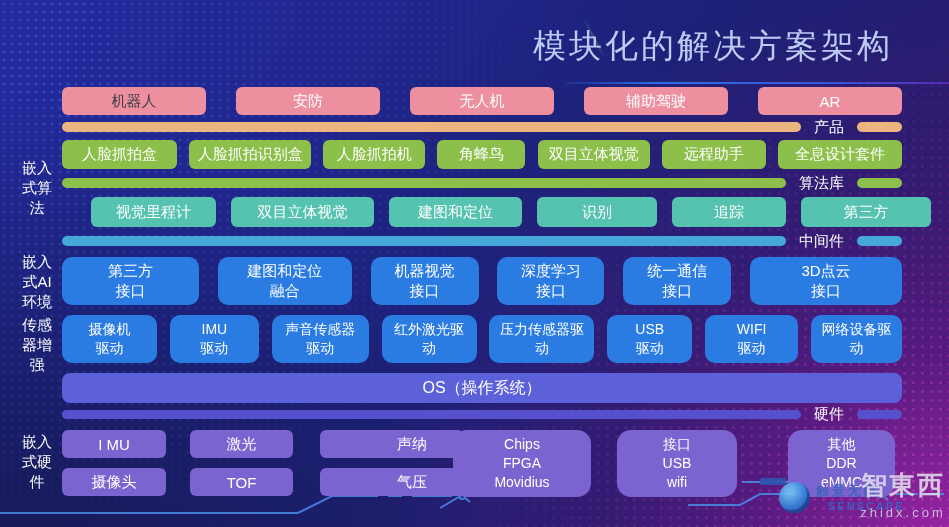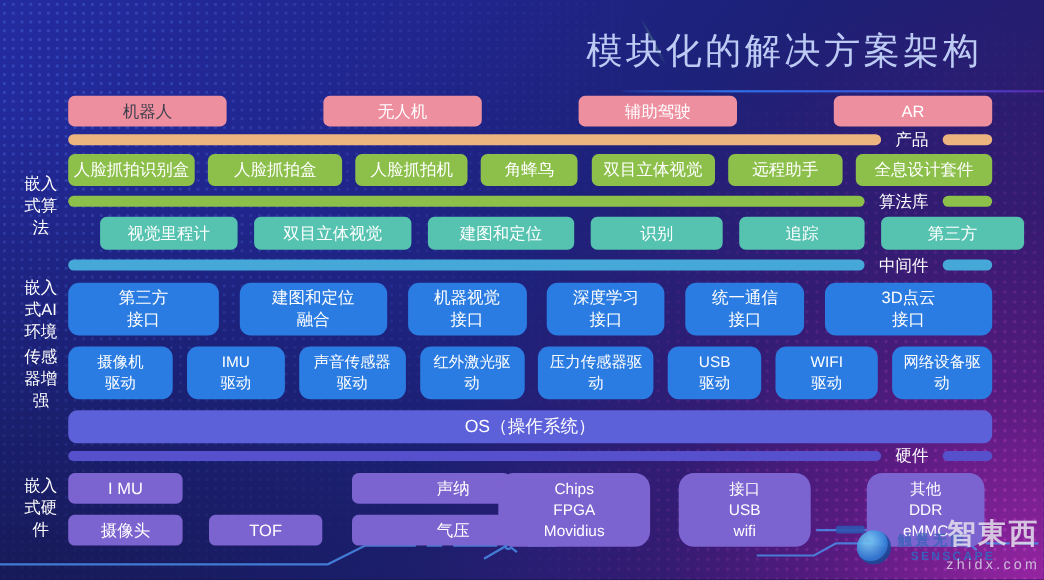--- a/index.html
+++ b/index.html
@@ -125,34 +125,35 @@
     <div>强</div>
   </div>
   <div class="side-label sl-4">
     <div>嵌入</div>
     <div>式硬</div>
     <div>件</div>
   </div>
 
   <div class="row row-products">
     <div class="box">机器人</div>
+    <div class="box">安防</div>
     <div class="box">无人机</div>
     <div class="box">辅助驾驶</div>
     <div class="box">AR</div>
   </div>
 
   <div class="sep sep-products">
     <div class="seg1"></div>
     <div class="lbl">产品</div>
     <div class="seg2"></div>
   </div>
 
   <div class="row row-pmod">
+    <div class="box">人脸抓拍盒</div>
     <div class="box">人脸抓拍识别盒</div>
-    <div class="box">人脸抓拍盒</div>
     <div class="box">人脸抓拍机</div>
     <div class="box">角蜂鸟</div>
     <div class="box">双目立体视觉</div>
     <div class="box">远程助手</div>
     <div class="box">全息设计套件</div>
   </div>
 
   <div class="sep sep-pmod">
     <div class="seg1"></div>
     <div class="lbl">算法库</div>
@@ -233,20 +234,21 @@
     </g>
     <g fill="#2f55b0" opacity="0.9">
       <rect x="506" y="20" width="34" height="6" rx="2"></rect>
       <rect x="548" y="20" width="18" height="6" rx="2"></rect>
       <rect x="760" y="8" width="26" height="7" rx="2"></rect>
     </g>
   </svg>
 
   <div class="hw">
     <div class="box small c1">I MU</div>
+    <div class="box small c2">激光</div>
     <div class="box small c3">声纳</div>
     <div class="box small c1 r2">摄像头</div>
     <div class="box small c2 r2">TOF</div>
     <div class="box small c3 r2">气压</div>
     <div class="box tall t1">Chips
 FPGA
 Movidius</div>
     <div class="box tall t2">接口
 USB
 wifi</div>

